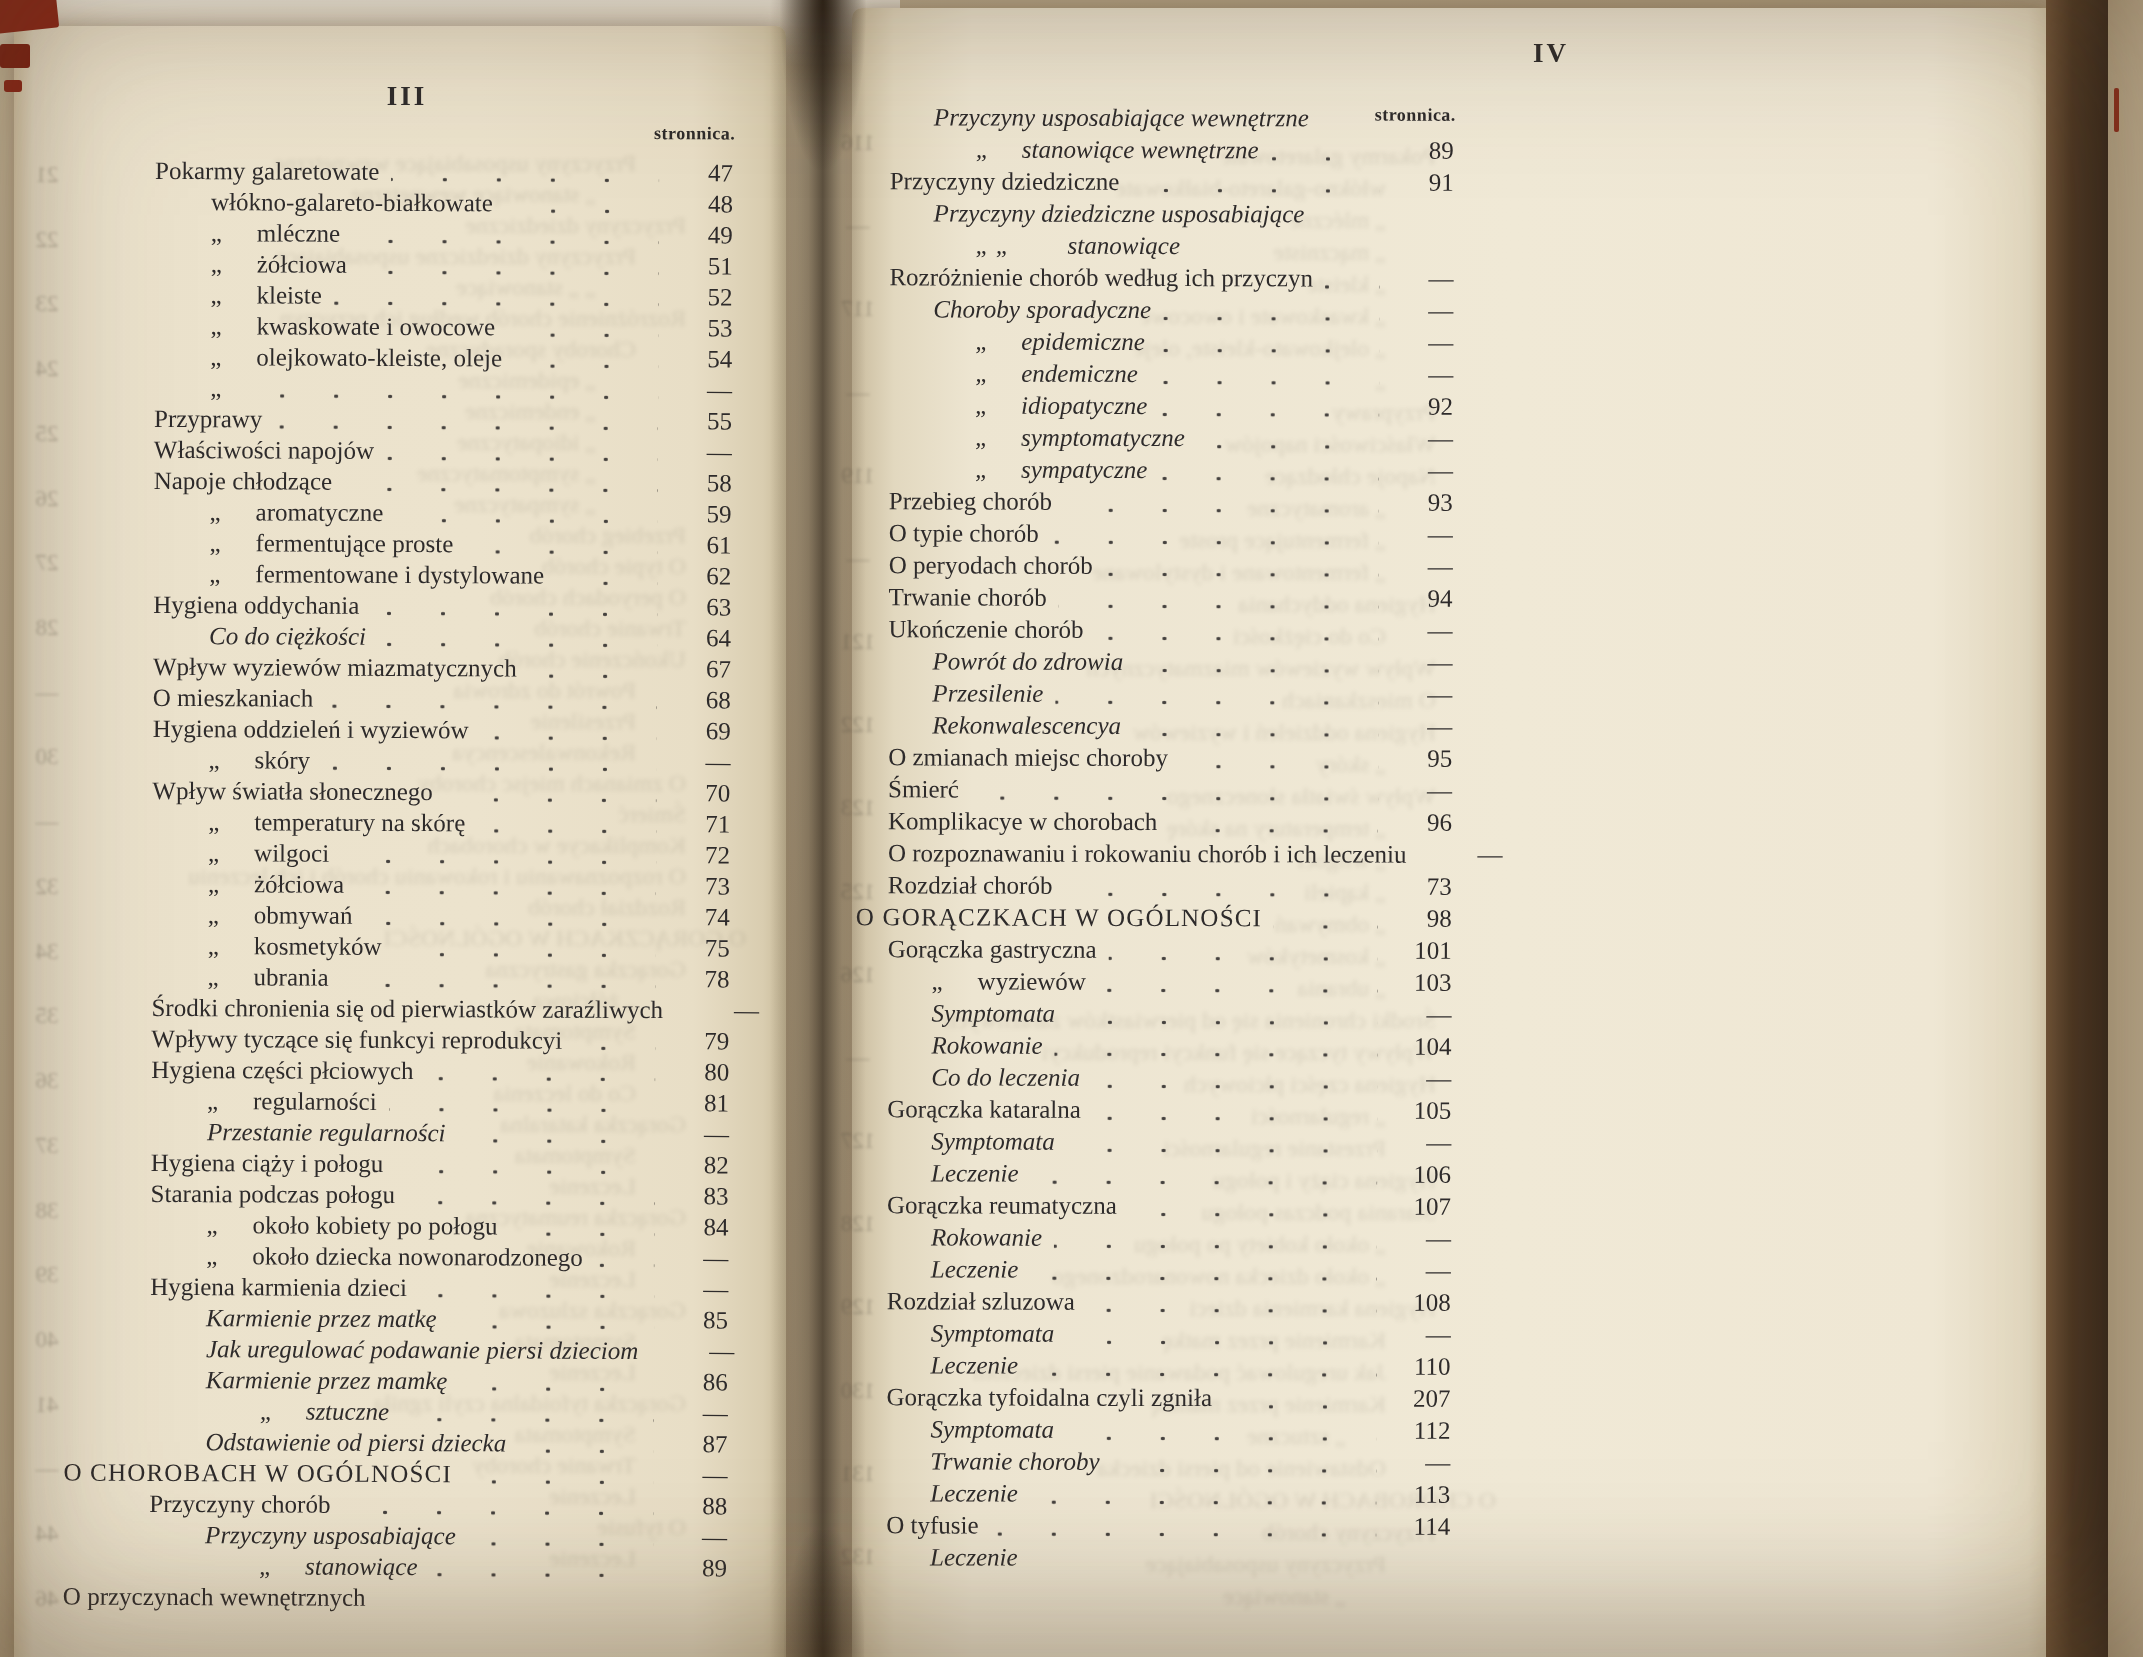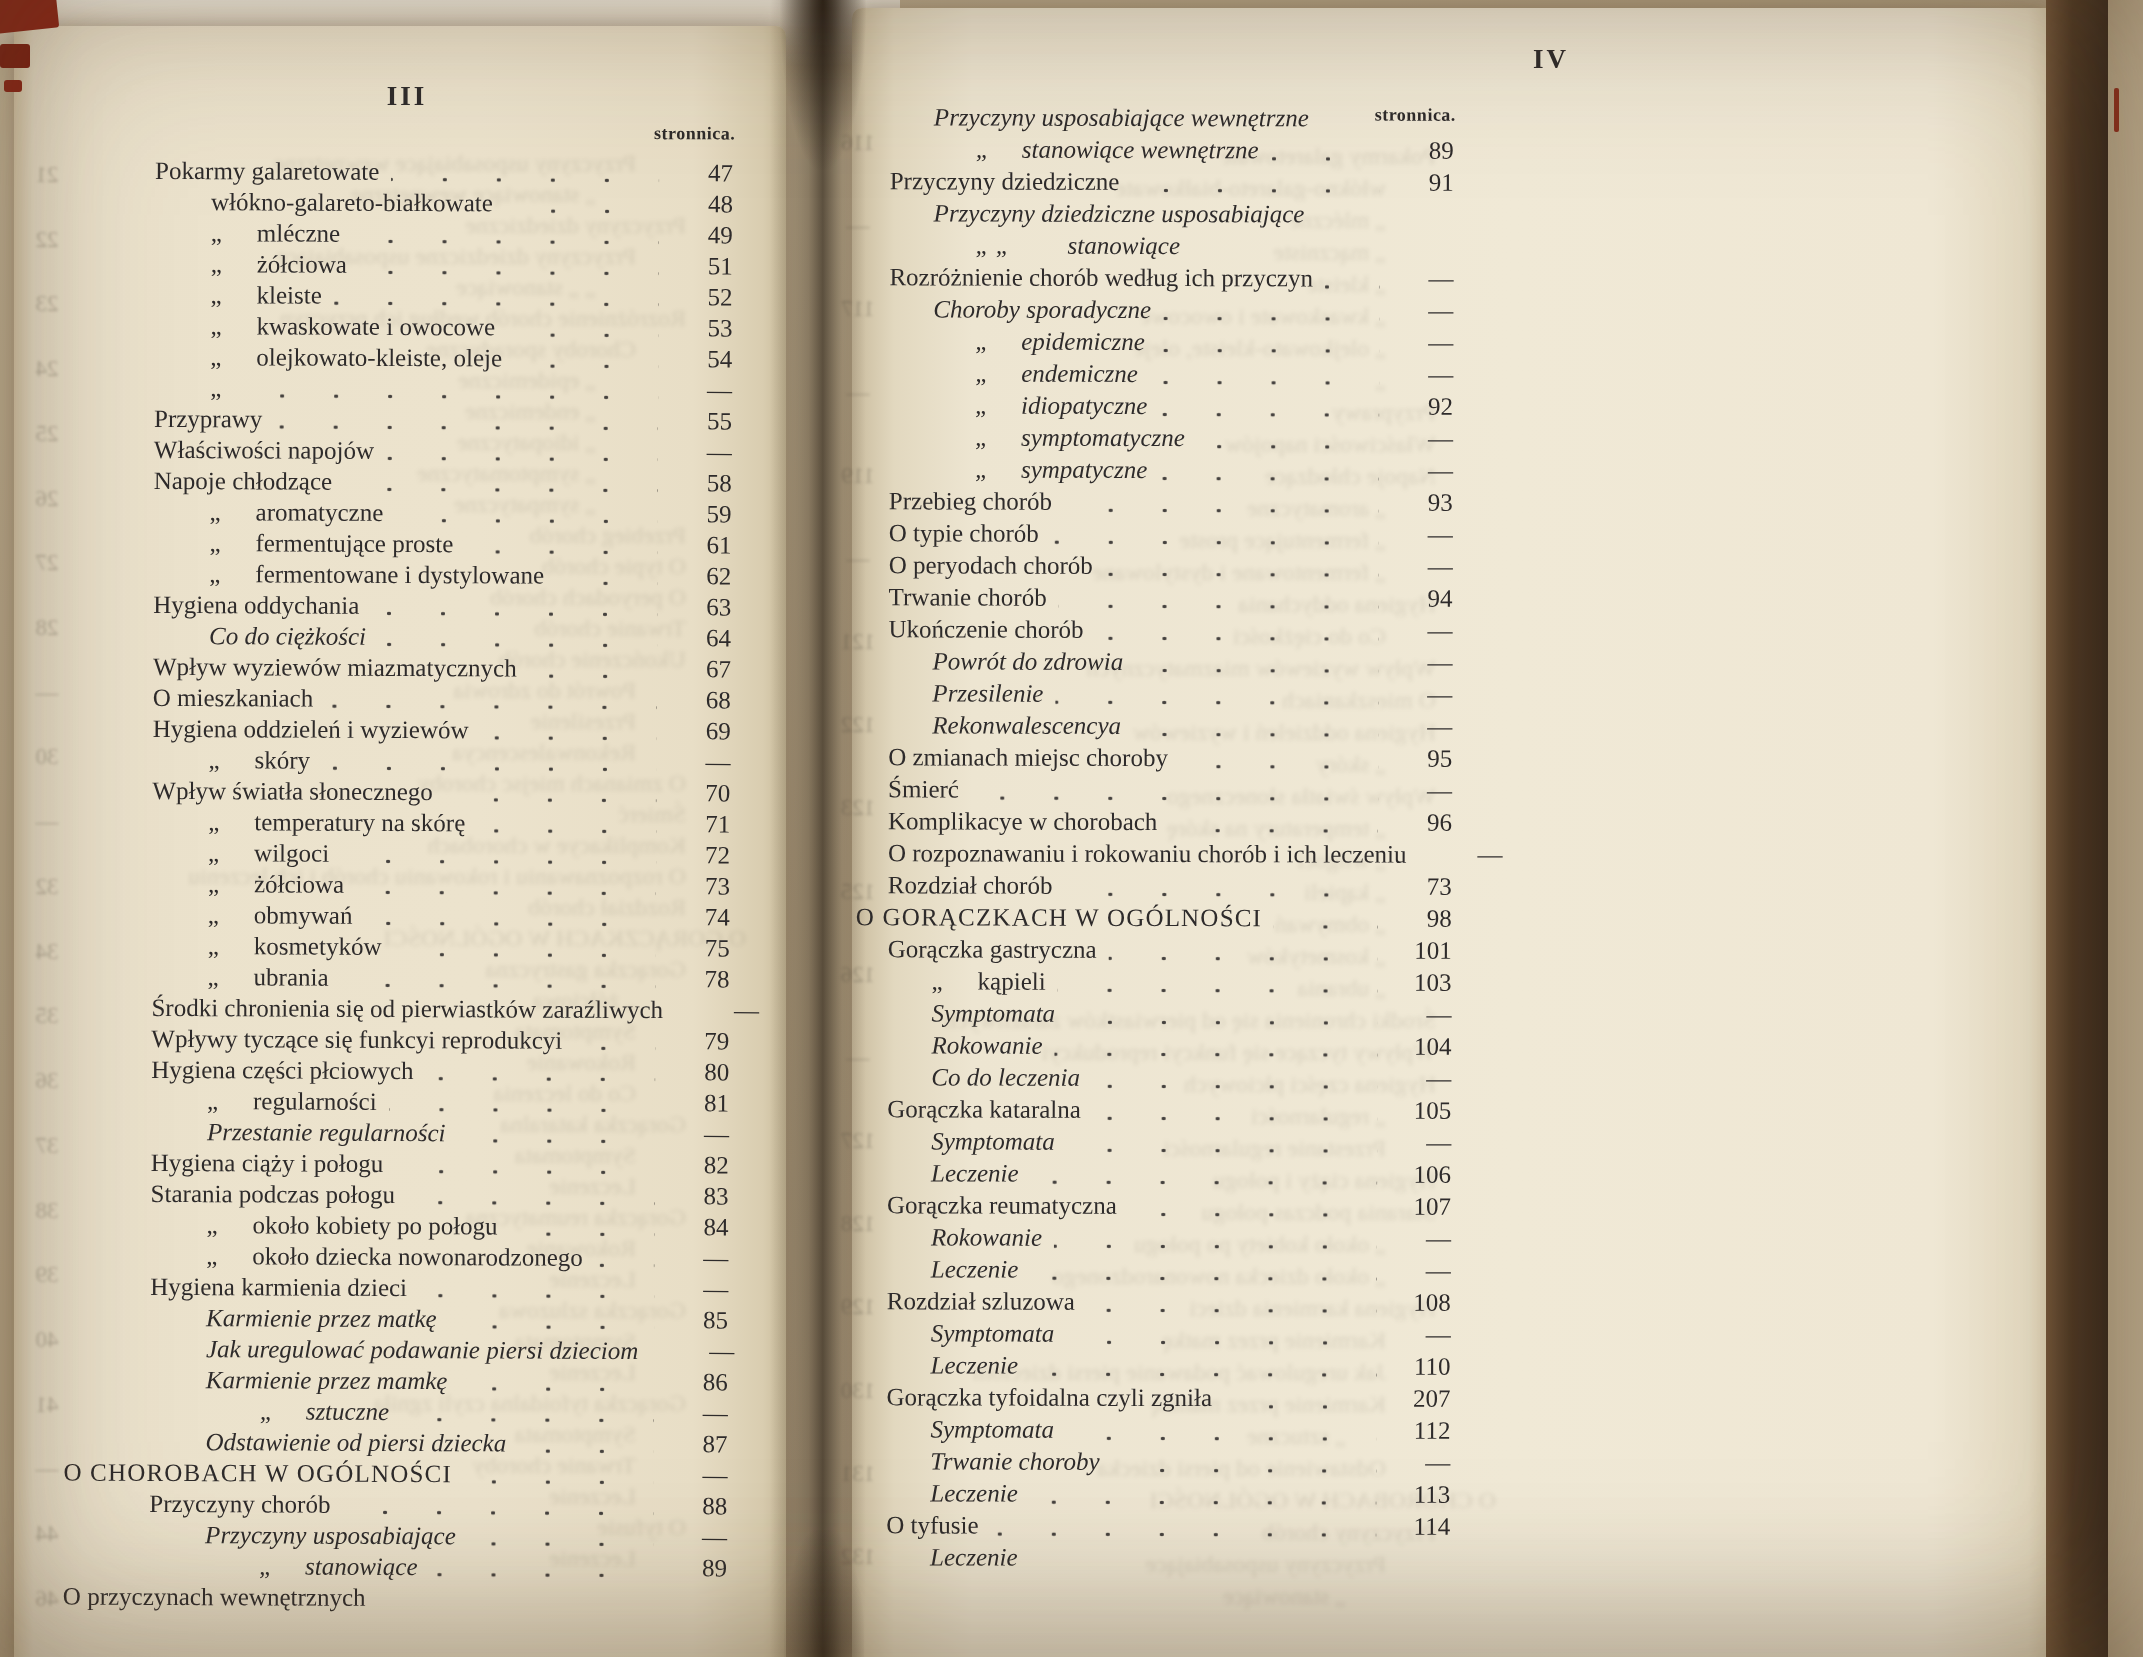--- a/index.html
+++ b/index.html
@@ -29,21 +29,21 @@
   .red-dash{position:absolute;left:2114px;top:88px;width:5px;height:44px;background:#8c2c1a;border-radius:2px}
   .mark{position:absolute;background:#8c2214;border-radius:3px}
   .mark1{left:0;top:0;width:64px;height:34px;transform:rotate(-6deg) translate(-6px,-4px)}
   .mark2{left:0;top:44px;width:30px;height:24px;background:#7c1d10}
   .mark3{left:4px;top:80px;width:18px;height:12px}
   .vignette{position:absolute;inset:0;pointer-events:none;
     box-shadow:inset 0 0 180px rgba(84,62,38,.34), inset 0 -40px 120px rgba(84,62,38,.22)}
 
   .folio{position:absolute;font-weight:bold;font-size:27px;letter-spacing:3px;color:#2e2b2b;width:90px;text-align:center}
   #folio-left{left:362px;top:81px}
-  #folio-right{left:1506px;top:44px}
+  #folio-right{left:1506px;top:38px}
 
   .content{position:absolute;color:#2e2b2b}
   #left-content{left:66px;top:156px;width:664px;line-height:31px;font-size:25px;transform:rotate(.25deg)}
   #right-content{left:856px;top:102px;width:596px;line-height:32px;font-size:25px;transform:rotate(.15deg)}
   .colhead{position:absolute;right:-2px;font-size:18px;font-weight:bold;line-height:20px;letter-spacing:.5px}
   #left-content .colhead{top:-34px}
   #right-content .colhead{top:2px}
 
   .row{display:flex;align-items:baseline;white-space:nowrap}
   .row .t{flex:none}
@@ -634,21 +634,21 @@
           <span class="leader"></span>
           <span class="p">98</span>
         </div>
         <div class="row i1">
           <span class="t">Gorączka gastryczna</span>
           <span class="leader"></span>
           <span class="p">101</span>
         </div>
         <div class="row i2">
           <span class="q">„</span>
-          <span class="t">kąpieli</span>
+          <span class="t">wyziewów</span>
           <span class="leader"></span>
           <span class="p">103</span>
         </div>
         <div class="row i2 italic">
           <span class="t">Symptomata</span>
           <span class="leader"></span>
           <span class="p">—</span>
         </div>
         <div class="row i2 italic">
           <span class="t">Rokowanie</span>

